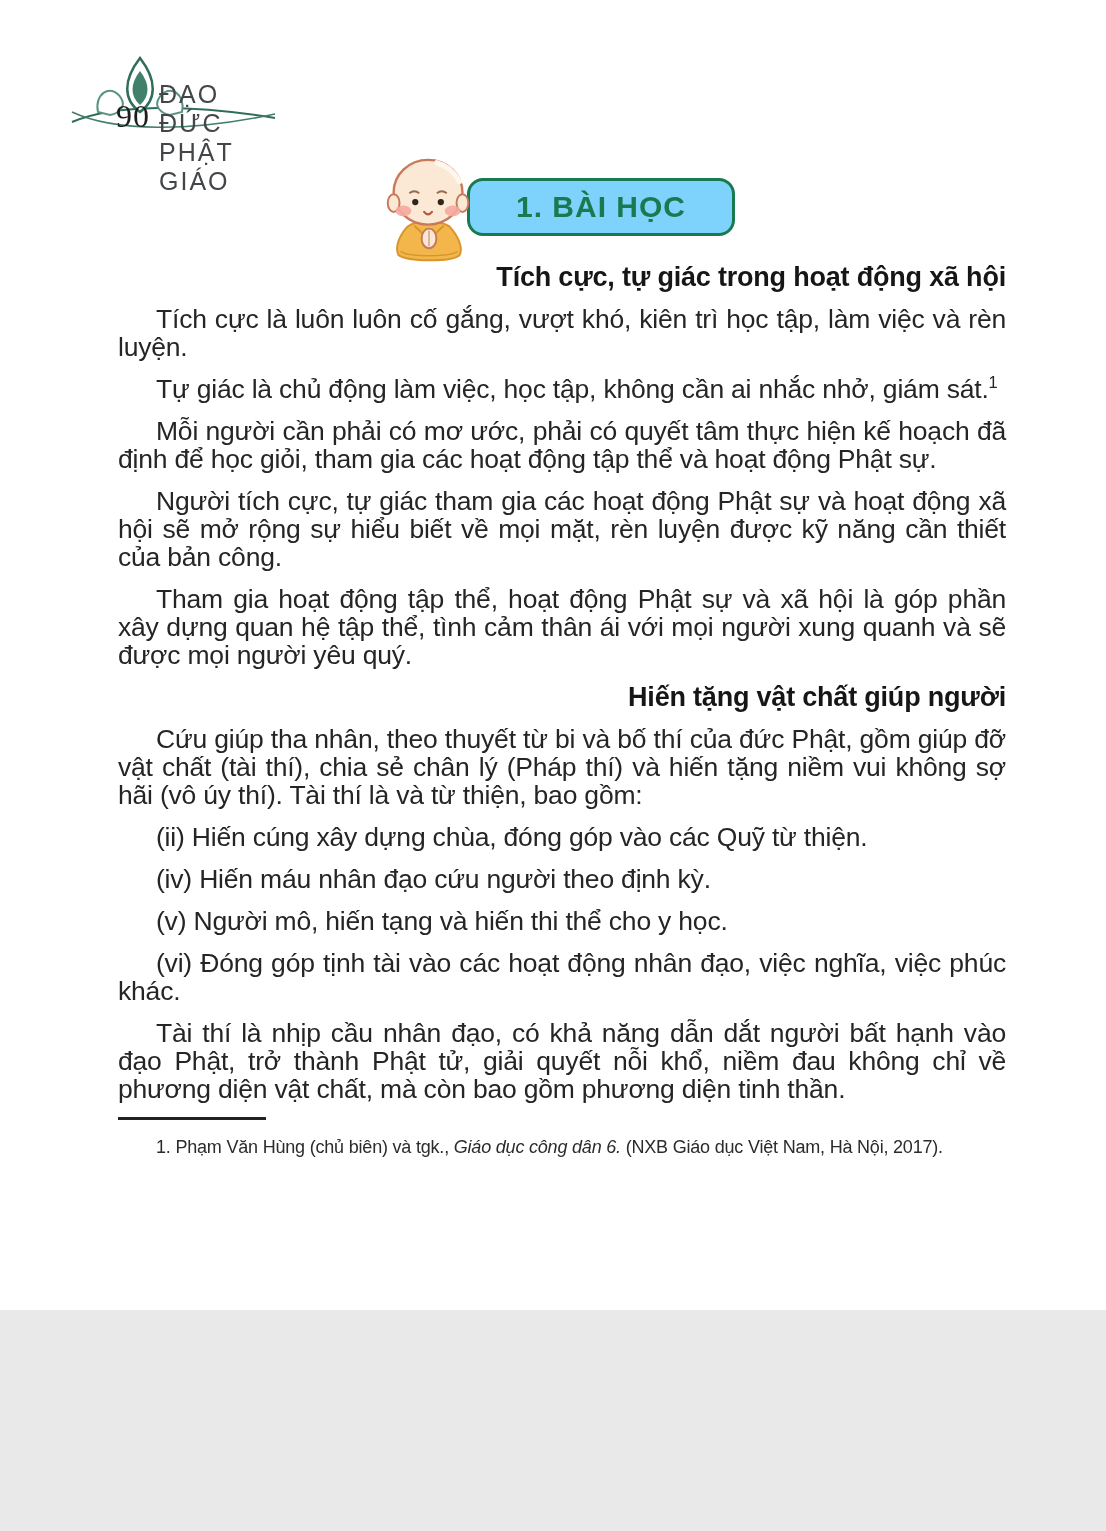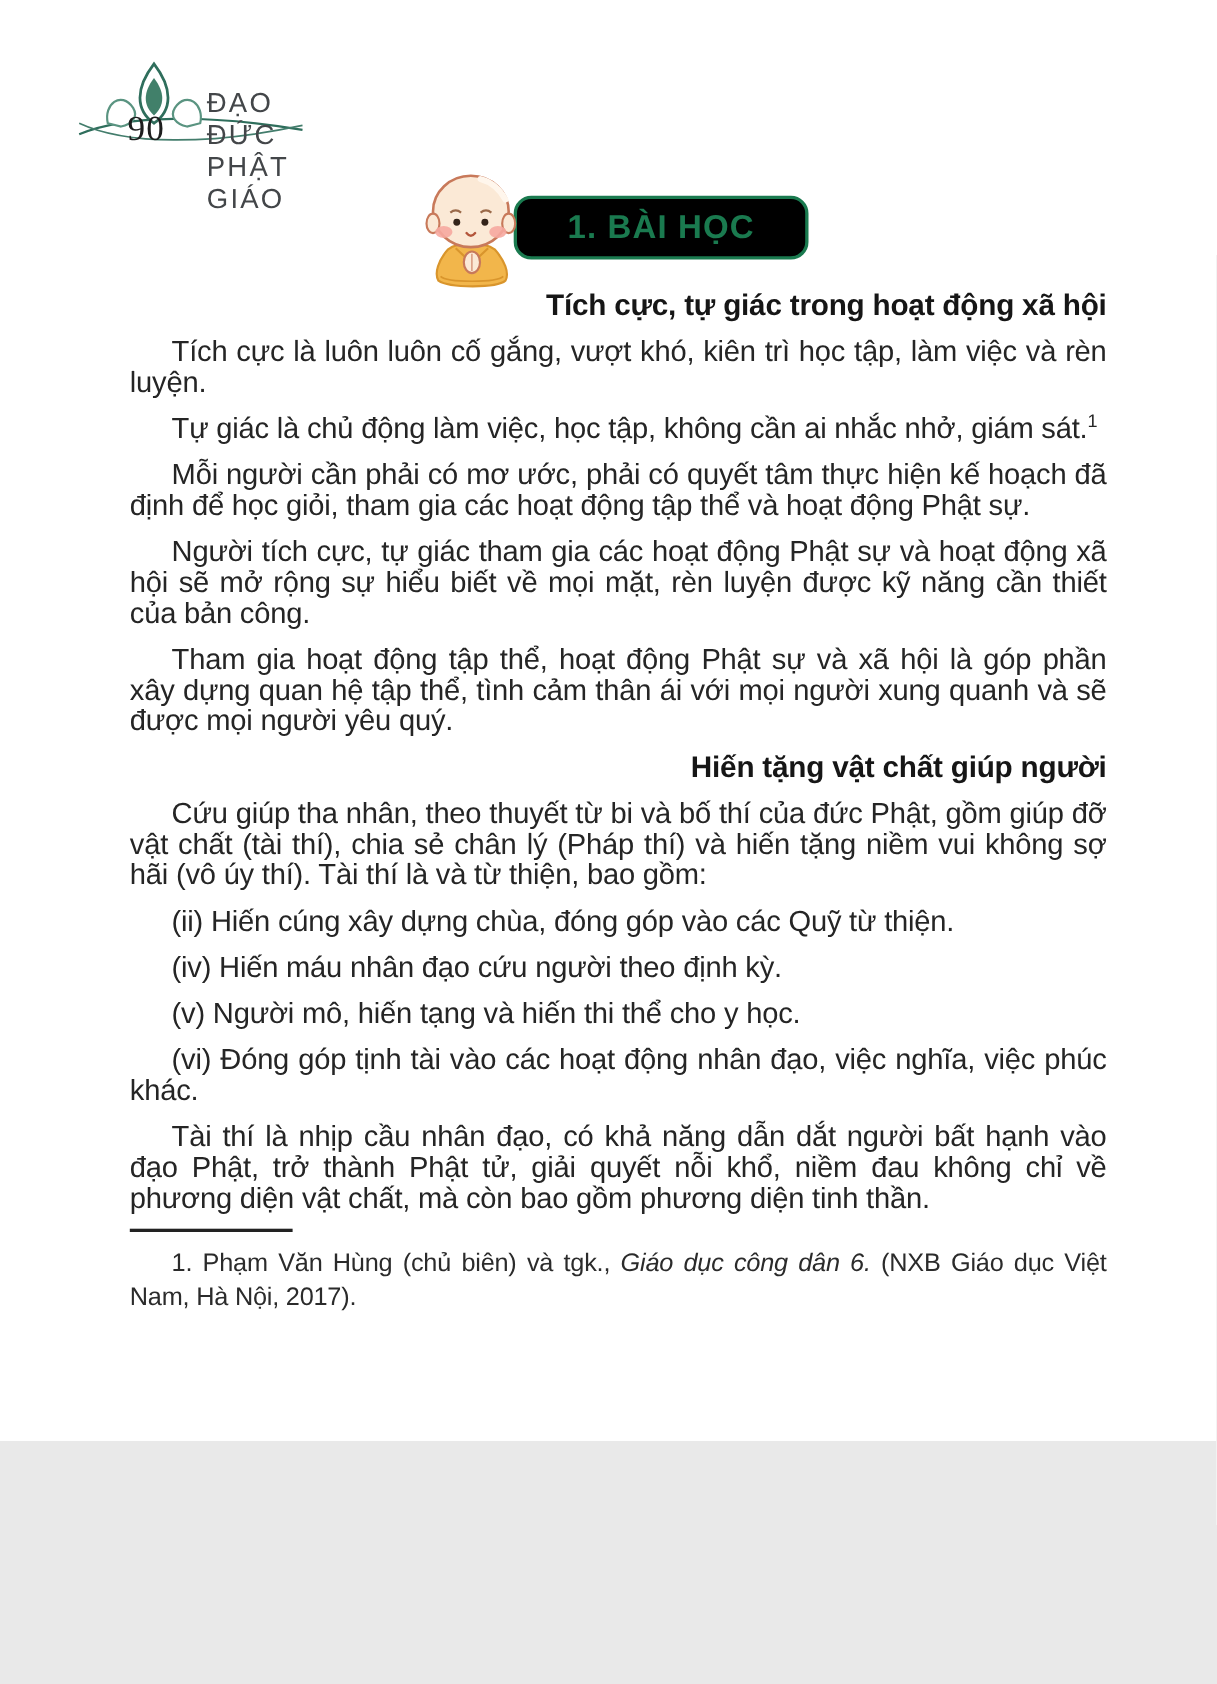--- a/index.html
+++ b/index.html
@@ -17,34 +17,34 @@
   
   .header { position: absolute; top: 52px; left: 70px; height: 92px; }
   .logo { position: absolute; left: 0; top: 0; width: 230px; height: 92px; }
   .logo svg { position: absolute; left: 0; top: 0; }
   .page-num {
     position: absolute; left: 46px; top: 46px;
     font-family: "Liberation Serif", "DejaVu Serif", serif;
     font-size: 32px; color: #1d1d1d; letter-spacing: 1px;
   }
   .book-title {
-    position: absolute; left: 118px; top: 28px;
+    position: absolute; left: 89px; top: 28px;
     font-size: 25px; letter-spacing: 2px; color: #434649;
   }
 
   
   .lesson-row {
     position: absolute; top: 150px; left: 0; width: 100%;
     display: flex; justify-content: center; align-items: flex-start;
   }
   .monk { width: 118px; height: 114px; margin-right: -22px; position: relative; z-index: 2; }
   .badge {
     margin-top: 28px; height: 52px;
     border: 3px solid var(--badge-green, #1a7a4f);
-    border-radius: 16px; background: #000000;
+    border-radius: 16px; background: #7dd3fc;
     display: flex; align-items: center; padding: 0 46px;
     box-sizing: content-box;
   }
   .badge-label {
     font-size: 30px; font-weight: bold; letter-spacing: 1px;
     color: var(--badge-green, #1a7a4f); white-space: nowrap;
   }
 
   
   .content {
@@ -56,21 +56,21 @@
     font-size: 27px; font-weight: bold; color: #161616;
     margin: 0 0 14px 0; text-align: right; letter-spacing: -0.2px;
   }
   .content p { margin: 0 0 14px 0; text-indent: 38px; }
   .fn-ref { font-size: 62%; vertical-align: super; line-height: 0; }
 
   
   .footnote { margin-top: 4px; }
   .fn-rule { width: 148px; height: 3px; background: #222; margin: 0 0 12px 0; }
   .fn-text {
-    font-size: 23px; line-height: 31px; text-align: justify;
+    font-size: 18px; line-height: 31px; text-align: justify;
     text-indent: 38px; margin: 0; color: #2b2b2b;
   }
   .fn-text i { font-style: italic; }
 </style>
 </head>
 <body>
 
 <div class="page">
 
   <div class="header">

